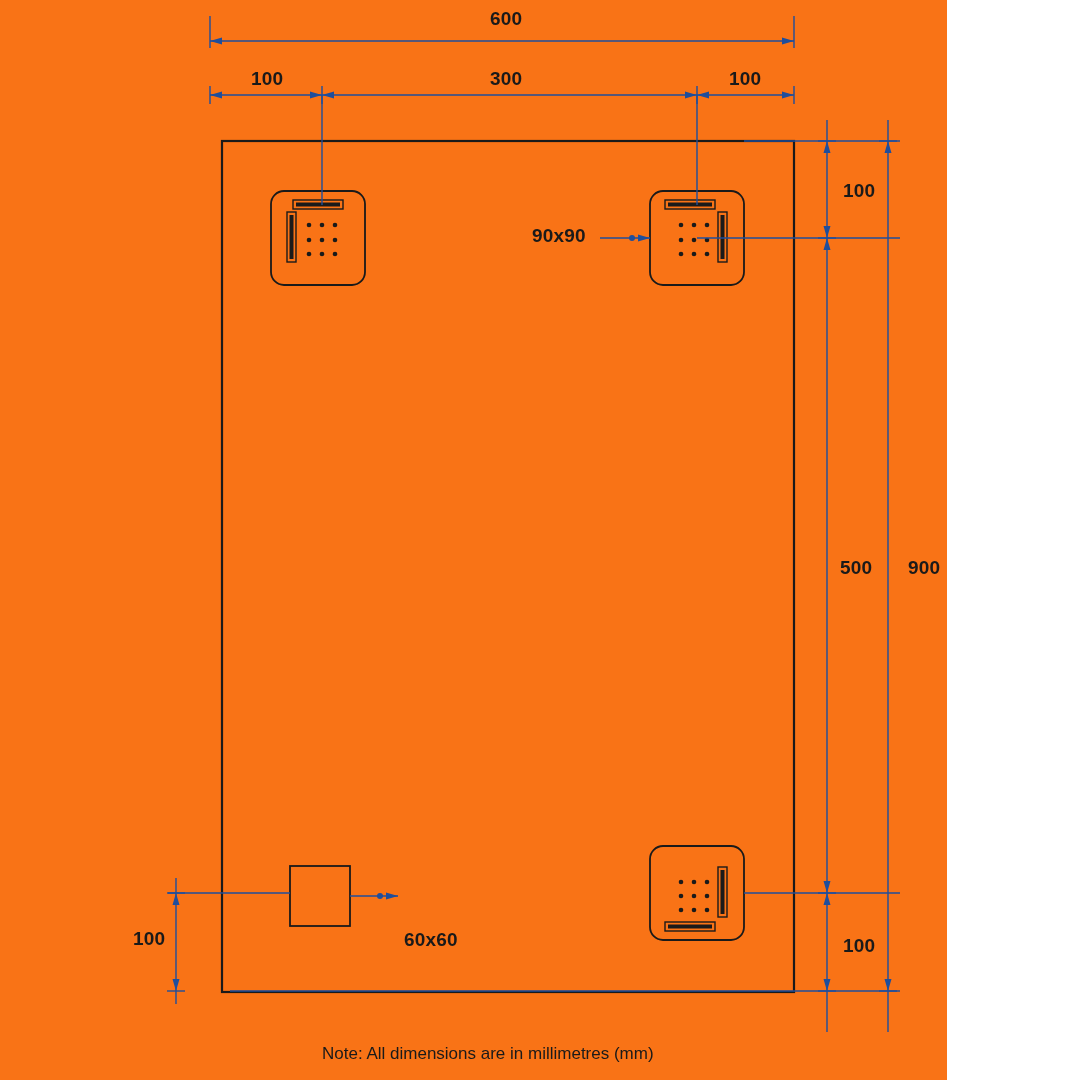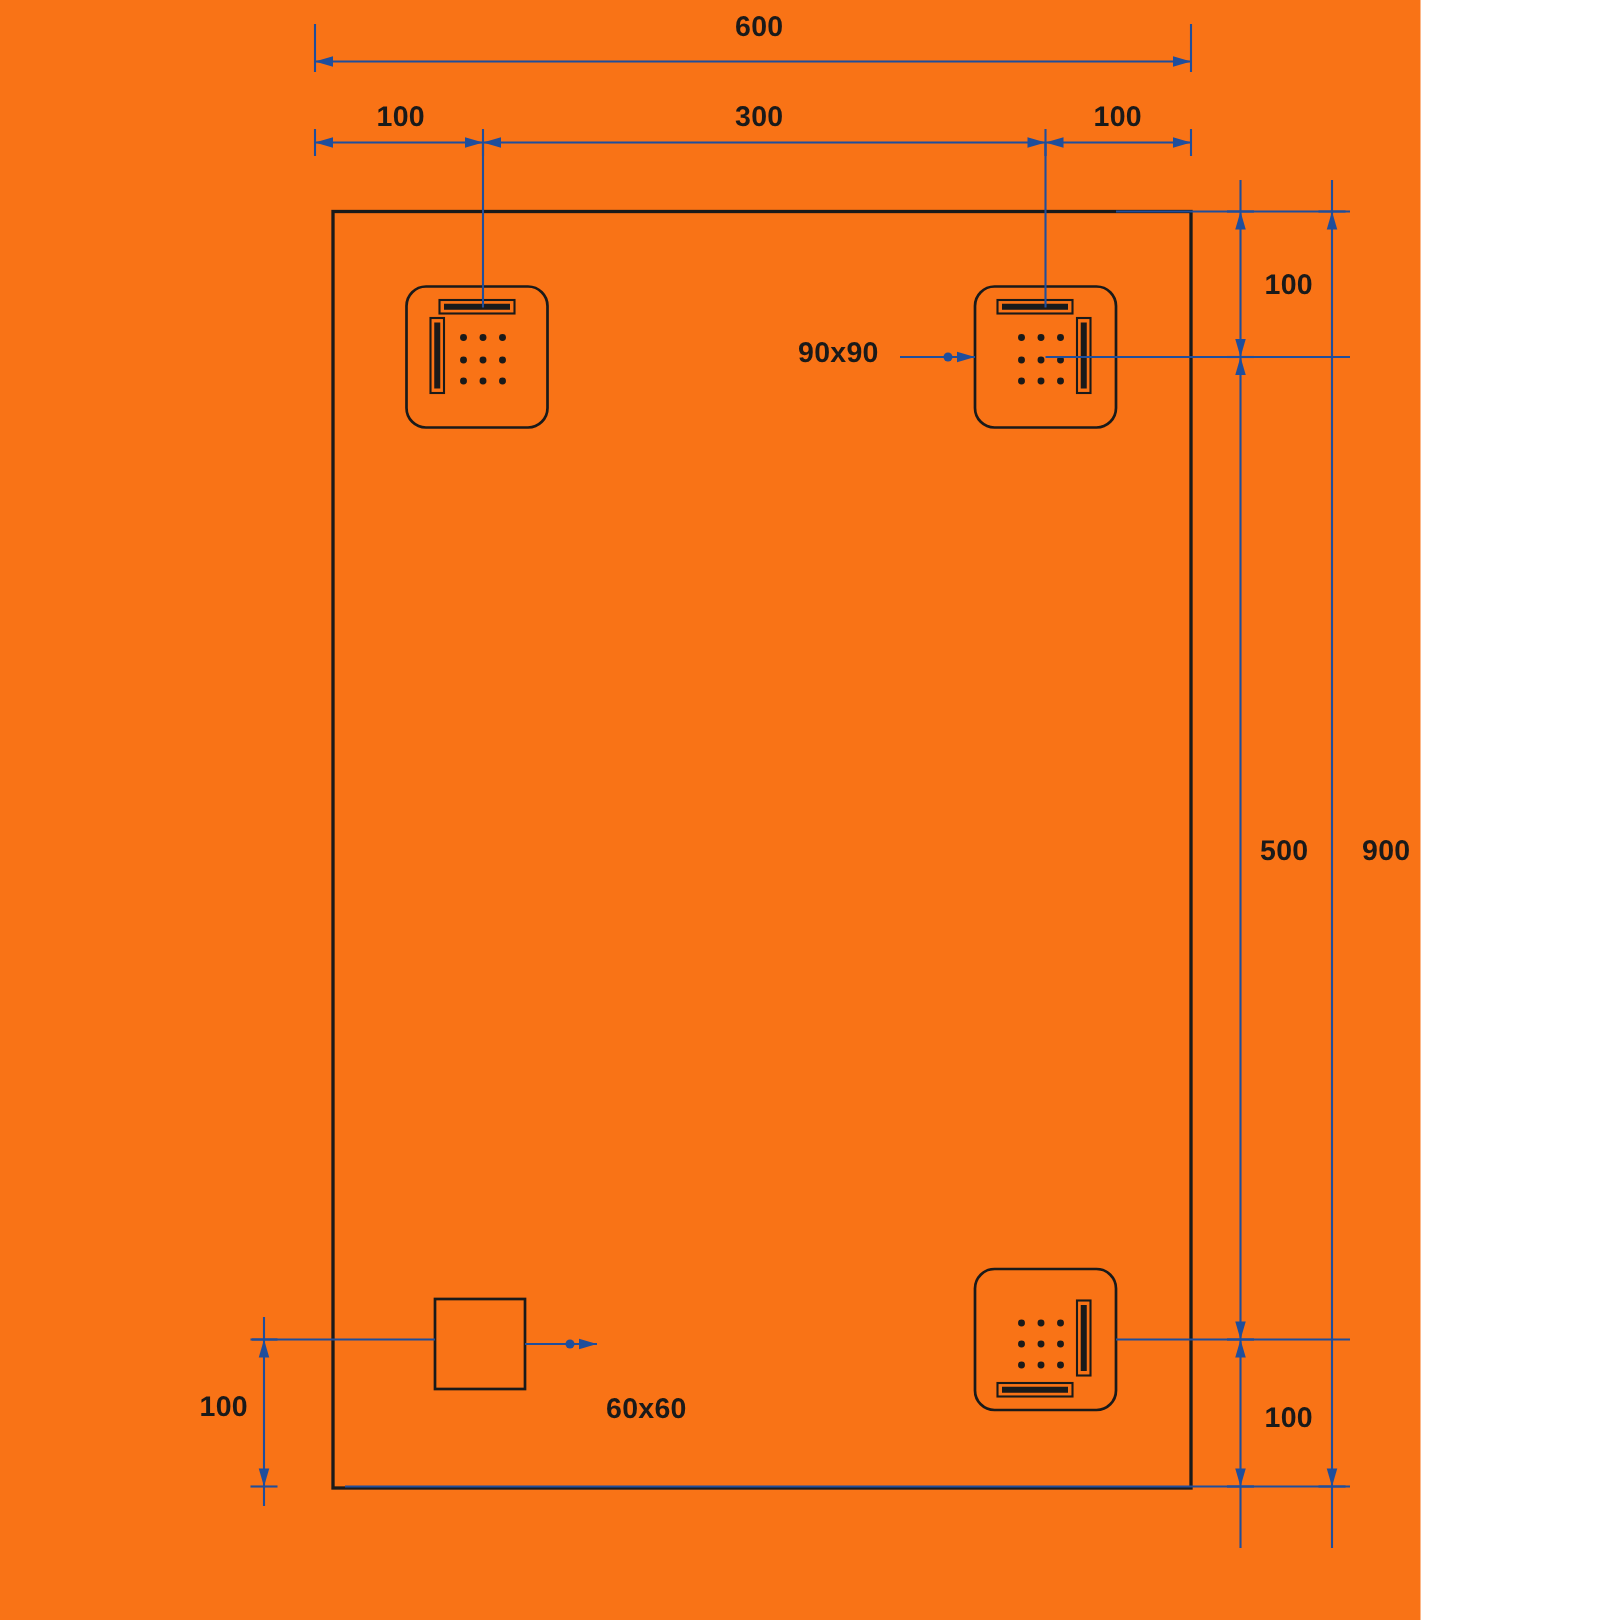--- a/index.html
+++ b/index.html
@@ -198,14 +198,15 @@
   <div class="dim-label" style="left:908px; top:557px;">900</div>
 
   <div class="dim-label" style="left:843px; top:935px;">100</div>
 
   <div class="dim-label" style="left:133px; top:928px;">100</div>
 
   <div class="dim-label" style="left:532px; top:225px;">90x90</div>
 
   <div class="dim-label" style="left:404px; top:884px;margin-top:45px;">60x60</div>
 
+  <div class="note" style="left:322px; top:1044px;">Note: All dimensions are in millimetres (mm)</div>
 
 </div>
 
 </body></html>

